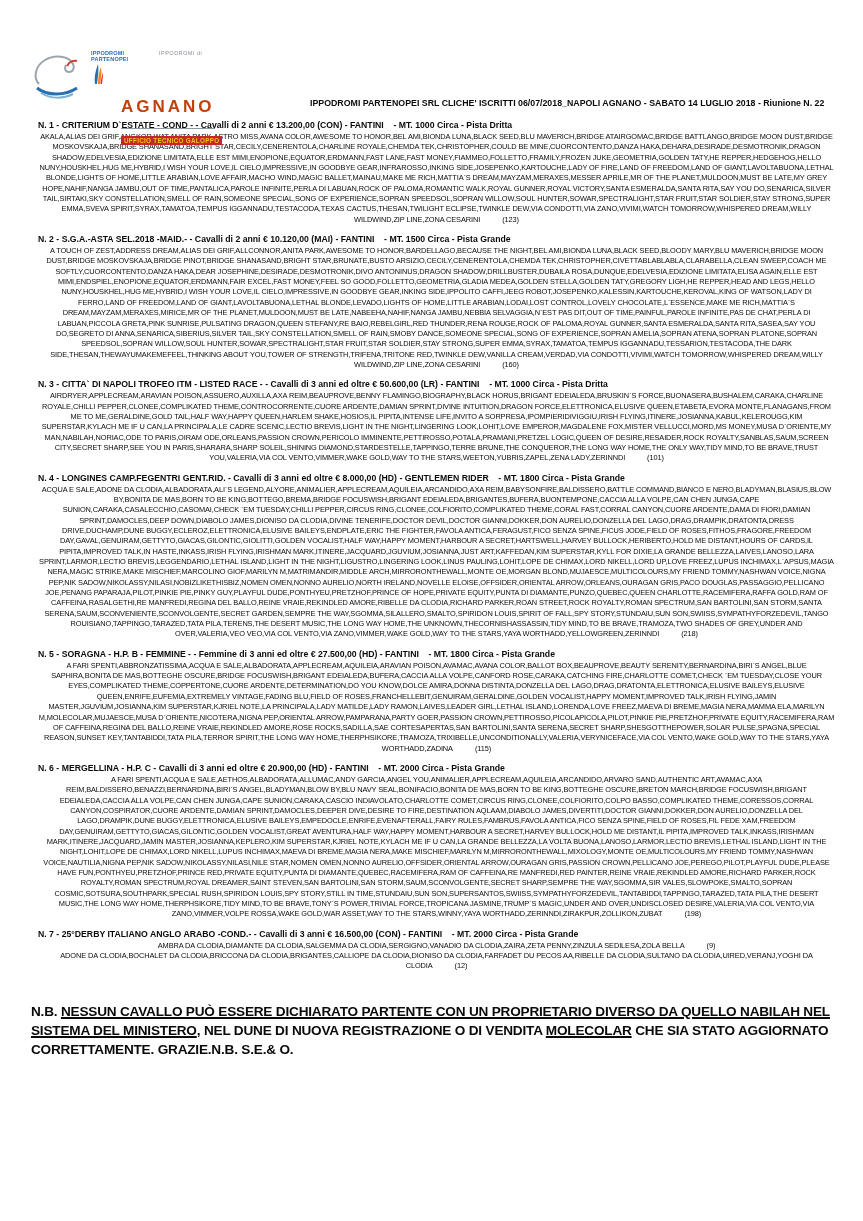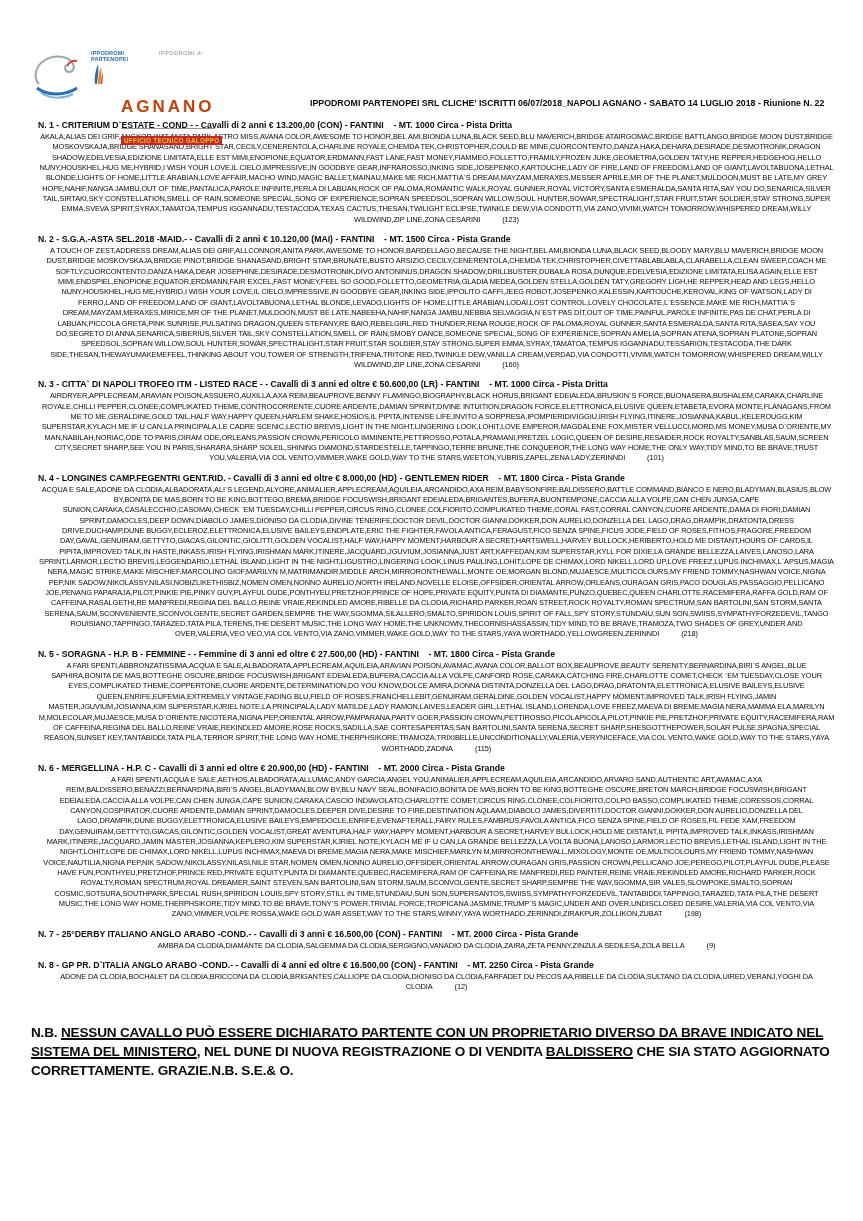--- a/index.html
+++ b/index.html
@@ -87,20 +87,19 @@
       <h2 class="race-header">N. 6 - MERGELLINA - H.P. C - Cavalli di 3 anni ed oltre € 20.900,00 (HD) - FANTINI    - MT. 2000 Circa - Pista Grande</h2>
       <p class="race-body"><span>A FARI SPENTI,ACQUA E SALE,AETHOS,ALBADORATA,ALLUMAC,ANDY GARCIA,ANGEL YOU,ANIMALIER,APPLECREAM,AQUILEIA,ARCANDIDO,ARVARO SAND,AUTHENTIC ART,AVAMAC,AXA REIM,BALDISSERO,BENAZZI,BERNARDINA,BIRI`S ANGEL,BLADYMAN,BLOW BY,BLU NAVY SEAL,BONIFACIO,BONITA DE MAS,BORN TO BE KING,BOTTEGHE OSCURE,BRETON MARCH,BRIDGE FOCUSWISH,BRIGANT EDEIALEDA,CACCIA ALLA VOLPE,CAN CHEN JUNGA,CAPE SUNION,CARAKA,CASCIO INDIAVOLATO,CHARLOTTE COMET,CIRCUS RING,CLONEE,COLFIORITO,COLPO BASSO,COMPLIKATED THEME,CORESSOS,CORRAL CANYON,COSPIRATOR,CUORE ARDENTE,DAMIAN SPRINT,DAMOCLES,DEEPER DIVE,DESIRE TO FIRE,DESTINATION AQLAAM,DIABOLO JAMES,DIVERTITI,DOCTOR GIANNI,DOKKER,DON AURELIO,DONZELLA DEL LAGO,DRAMPIK,DUNE BUGGY,ELETTRONICA,ELUSIVE BAILEYS,EMPEDOCLE,ENRIFE,EVENAFTERALL,FAIRY RULES,FAMBRUS,FAVOLA ANTICA,FICO SENZA SPINE,FIELD OF ROSES,FIL FEDE XAM,FREEDOM DAY,GENUIRAM,GETTYTO,GIACAS,GILONTIC,GOLDEN VOCALIST,GREAT AVENTURA,HALF WAY,HAPPY MOMENT,HARBOUR A SECRET,HARVEY BULLOCK,HOLD ME DISTANT,IL PIPITA,IMPROVED TALK,INKASS,IRISHMAN MARK,ITINERE,JACQUARD,JAMIN MASTER,JOSIANNA,KEPLERO,KIM SUPERSTAR,KJRIEL NOTE,KYLACH ME IF U CAN,LA GRANDE BELLEZZA,LA VOLTA BUONA,LANOSO,LARMOR,LECTIO BREVIS,LETHAL ISLAND,LIGHT IN THE NIGHT,LOHIT,LOPE DE CHIMAX,LORD NIKELL,LUPUS INCHIMAX,MAEVA DI BREME,MAGIA NERA,MAKE MISCHIEF,MARILYN M,MIRRORONTHEWALL,MIXOLOGY,MONTE OE,MULTICOLOURS,MY FRIEND TOMMY,NASHWAN VOICE,NAUTILIA,NIGNA PEP,NIK SADOW,NIKOLASSY,NILASI,NILE STAR,NOMEN OMEN,NONNO AURELIO,OFFSIDER,ORIENTAL ARROW,OURAGAN GRIS,PASSION CROWN,PELLICANO JOE,PEREGO,PILOT,PLAYFUL DUDE,PLEASE HAVE FUN,PONTHYEU,PRETZHOF,PRINCE RED,PRIVATE EQUITY,PUNTA DI DIAMANTE,QUEBEC,RACEMIFERA,RAM OF CAFFEINA,RE MANFREDI,RED PAINTER,REINE VRAIE,REKINDLED AMORE,RICHARD PARKER,ROCK ROYALTY,ROMAN SPECTRUM,ROYAL DREAMER,SAINT STEVEN,SAN BARTOLINI,SAN STORM,SAUM,SCONVOLGENTE,SECRET SHARP,SEMPRE THE WAY,SGOMMA,SIR VALES,SLOWPOKE,SMALTO,SOPRAN COSMIC,SOTSURA,SOUTHPARK,SPECIAL RUSH,SPIRIDON LOUIS,SPY STORY,STILL IN TIME,STUNDAIU,SUN SON,SUPERSANTOS,SWIISS,SYMPATHYFORZEDEVIL,TANTABIDDI,TAPPINGO,TARAZED,TATA PILA,THE DESERT MUSIC,THE LONG WAY HOME,THERPHSIKORE,TIDY MIND,TO BE BRAVE,TONY`S POWER,TRIVIAL FORCE,TROPICANA JASMINE,TRUMP`S MAGIC,UNDER AND OVER,UNDISCLOSED DESIRE,VALERIA,VIA COL VENTO,VIA ZANO,VIMMER,VOLPE ROSSA,WAKE GOLD,WAR ASSET,WAY TO THE STARS,WINNY,YAYA WORTHADD,ZERINNDI,ZIRAKPUR,ZOLLIKON,ZUBAT</span><span class="count">(198)</span></p>
     </section>
 
     <section class="race">
       <h2 class="race-header">N. 7 - 25°DERBY ITALIANO ANGLO ARABO -COND.- - Cavalli di 3 anni € 16.500,00 (CON) - FANTINI    - MT. 2000 Circa - Pista Grande</h2>
       <p class="race-body"><span>AMBRA DA CLODIA,DIAMANTE DA CLODIA,SALGEMMA DA CLODIA,SERGIGNO,VANADIO DA CLODIA,ZAIRA,ZETA PENNY,ZINZULA SEDILESA,ZOLA BELLA</span><span class="count">(9)</span></p>
     </section>
 
     <section class="race">
-      <h2 class="race-header">N. 8 - GP PR. D`ITALIA ANGLO ARABO -COND.- - Cavalli di 4 anni ed oltre € 16.500,00 (CON) - FANTINI    - MT. 2250 Circa - Pista Grande</h2>
       <p class="race-body"><span>ADONE DA CLODIA,BOCHALET DA CLODIA,BRICCONA DA CLODIA,BRIGANTES,CALLIOPE DA CLODIA,DIONISO DA CLODIA,FARFADET DU PECOS AA,RIBELLE DA CLODIA,SULTANO DA CLODIA,UIRED,VERANJ,YOGHI DA CLODIA</span><span class="count">(12)</span></p>
     </section>
   </div>
 
-  <div class="footer-note" id="footer-note"><span>N.B. </span><span class="u">NESSUN CAVALLO PUÒ ESSERE DICHIARATO PARTENTE CON UN PROPRIETARIO DIVERSO DA BRAVE INDICATO NEL SISTEMA DEL MINISTERO</span><span>, NEL DUNE DI NUOVA REGISTRAZIONE O DI VENDITA </span><span class="u">BALDISSERO</span><span> CHE SIA STATO AGGIORNATO CORRETTAMENTE. GRAZIE.N.B. S.E.&amp; O.</span></div>
+  <div class="footer-note" id="footer-note"><span>N.B. </span><span class="u">NESSUN CAVALLO PUÒ ESSERE DICHIARATO PARTENTE CON UN PROPRIETARIO DIVERSO DA QUELLO NABILAH NEL SISTEMA DEL MINISTERO</span><span>, NEL DUNE DI NUOVA REGISTRAZIONE O DI VENDITA </span><span class="u">MOLECOLAR</span><span> CHE SIA STATO AGGIORNATO CORRETTAMENTE. GRAZIE.N.B. S.E.&amp; O.</span></div>
 
 </div>
 
 </body></html>

